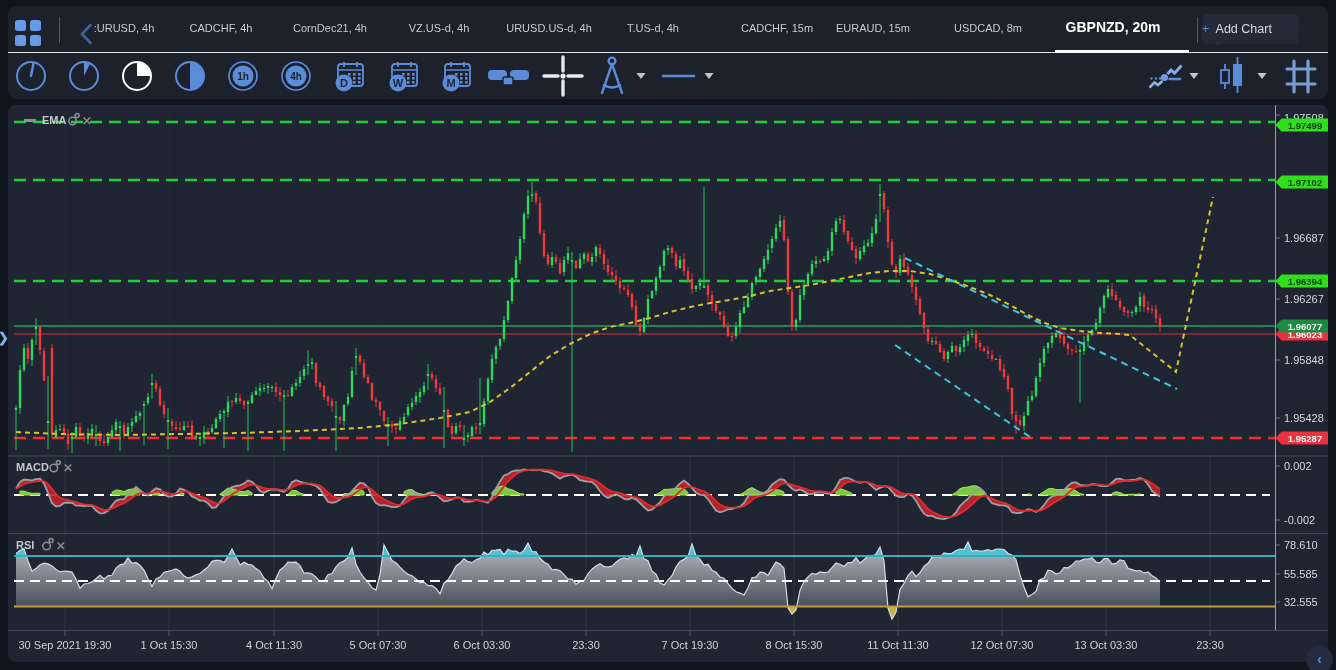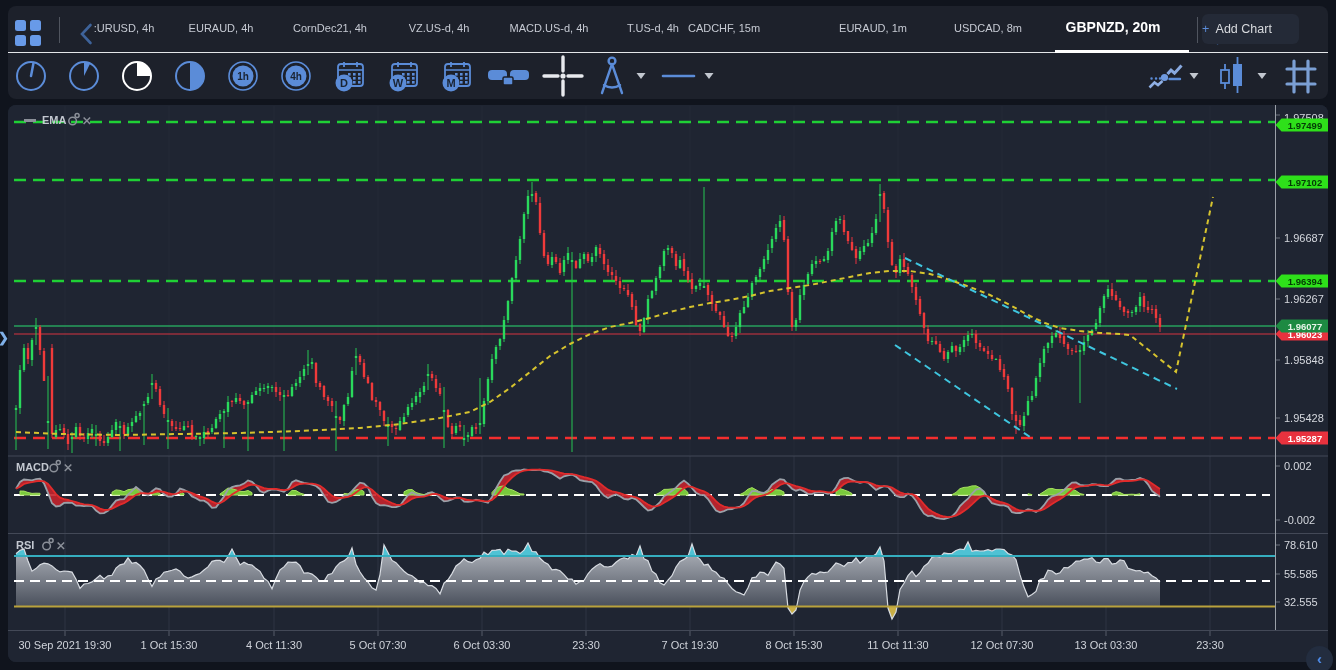--- a/index.html
+++ b/index.html
@@ -24,27 +24,27 @@
         <div style="left:0;top:0"></div>
         <div style="left:15px;top:0"></div>
     <div style="left:0;top:15px"></div>
         <div style="left:15px;top:15px"></div>
       </div>
     <div class="vsep" style="left:51px"></div>
     <svg style="position:absolute;left:70px;top:17px" width="16" height="22" viewBox="0 0 16 22">
         <path d="M12.5 2 L4 11 L12.5 20" stroke="#3e639a" stroke-width="2.6" fill="none" stroke-linecap="round"></path>
       </svg>
     <div class="tab" style="left:116px">:URUSD, 4h</div>
-      <div class="tab" style="left:213px">EURAUD, 4h</div>
+      <div class="tab" style="left:213px">CADCHF, 4h</div>
       <div class="tab" style="left:322px">CornDec21, 4h</div>
       <div class="tab" style="left:431px">VZ.US-d, 4h</div>
-      <div class="tab" style="left:541px">MACD.US-d, 4h</div>
+      <div class="tab" style="left:541px">URUSD.US-d, 4h</div>
       <div class="tab" style="left:645px">T.US-d, 4h</div>
-      <div class="tab" style="left:716px">CADCHF, 15m</div>
-      <div class="tab" style="left:865px">EURAUD, 1m</div>
+      <div class="tab" style="left:769px">CADCHF, 15m</div>
+      <div class="tab" style="left:865px">EURAUD, 15m</div>
       <div class="tab" style="left:980px">USDCAD, 8m</div>
       <div class="tab active" style="left:1105px">GBPNZD, 20m</div>
     <div class="vsep" style="left:1189px"></div>
     <svg style="position:absolute;left:1206px;top:17px" width="16" height="22" viewBox="0 0 16 22">
         <path d="M3.5 2 L12 11 L3.5 20" stroke="#4a80d0" stroke-width="2.6" fill="none" stroke-linecap="round"></path>
       </svg>
     <div id="addchart"><span>+</span>&nbsp; Add Chart</div>
   </div>
   <div id="underline"></div>
   <div style="position:absolute;top:45px;left:0"><svg width="1320" height="46" viewBox="8 53 1320 46" font-family="Liberation Sans, sans-serif">

